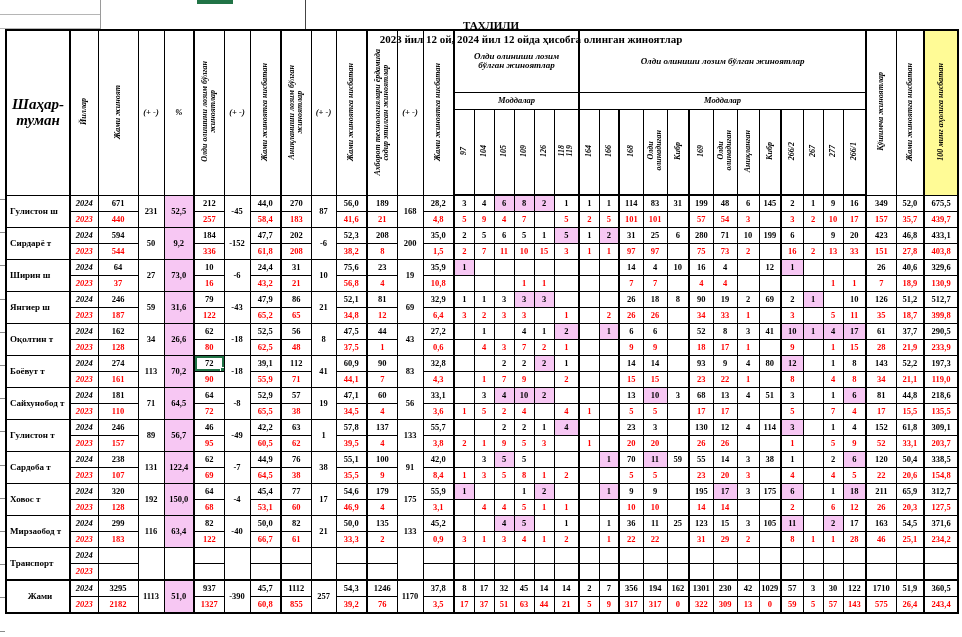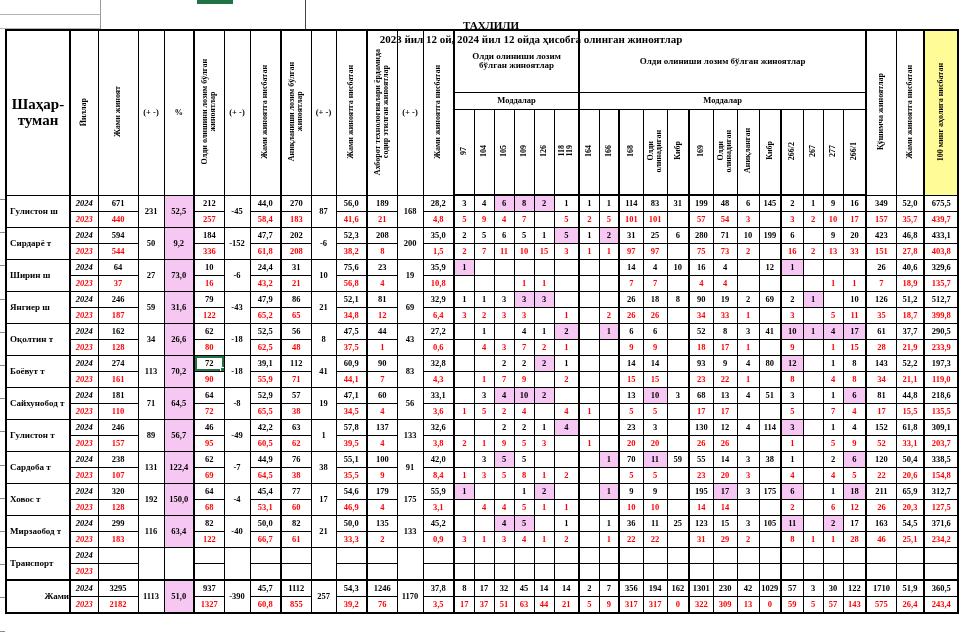--- a/index.html
+++ b/index.html
@@ -13,39 +13,39 @@
   .grid-v{position:absolute;top:0;height:29px;width:1px;background:#9a9a9a;}
   .grid-h{position:absolute;height:1px;background:#b5b5b5;}
   #green-tab{position:absolute;left:197px;top:0;width:36px;height:4px;background:var(--selection_green,#217346);}
   .tick{position:absolute;left:0;width:5px;height:1px;background:#8a8a8a;}
 
   
   table{position:absolute;left:5px;top:29px;border-collapse:collapse;table-layout:fixed;
         width:952px;border:2px solid #000;}
   th,td{border:1px solid #000;padding:0;margin:0;text-align:center;vertical-align:middle;
         font-weight:bold;color:#000;font-size:8.5px;line-height:1.05;overflow:hidden;}
-  thead th{font-size:8.5px;}
+  thead th{font-size:8.5px;font-style:italic;}
   thead tr:last-child th{border-bottom:2px solid #000;}
   .bR2{border-right:2px solid #000 !important;}
   .h1{height:62px;}
   .h2{height:17px;font-size:9px;}
   .h3{height:86px;}
   .hwrap{white-space:pre-line;font-size:9px;}
   .vt{display:inline-block;writing-mode:vertical-rl;transform:rotate(180deg);
       white-space:pre-line;line-height:1.0;font-weight:bold;font-size:8px;max-height:164px;}
   .h3 .vt{max-height:84px;}
   th.regionhead{font-size:15px;}
   th.yellow{background:var(--header_yellow,#fffb96);}
   tbody td{height:15px;white-space:nowrap;}
   td.rname{text-align:left;padding-left:3px;font-size:9px;white-space:nowrap;}
   td.yr{font-size:8.5px;font-style:italic;}
   tr.y23 td{color:var(--year2023_red,#f00);}
   td.pink{background:var(--highlight_pink,#f7c7f3);}
   tr.totalTop td{border-top:2px solid #000;}
-  tr.total td.rname{text-align:right;padding-left:4px;}
+  tr.total td.rname{text-align:center;padding-left:4px;}
   td.sel{position:relative;}
   td.sel::after{content:"";position:absolute;left:0;top:0;right:0;bottom:0;
                 border:2px solid var(--selection_green,#217346);pointer-events:none;}
   td.sel::before{content:"";position:absolute;right:-3px;bottom:-3px;width:5px;height:5px;
                  background:var(--selection_green,#217346);border:1px solid #fff;z-index:2;}
 </style>
 </head>
 <body>
 
 <div id="stage">
@@ -354,21 +354,21 @@
           <td class="">4</td>
           <td class="">4</td>
           <td class=""></td>
           <td class="bR2"></td>
           <td class=""></td>
           <td class=""></td>
           <td class="">1</td>
           <td class="bR2">1</td>
           <td class="">7</td>
           <td class="bR2">18,9</td>
-          <td class="">135,7</td>
+          <td class="">130,9</td>
         </tr>
         <tr>
           <td rowspan="2" class="rname bR2">Янгиер ш</td>
           <td class="yr">2024</td>
           <td class="">246</td>
           <td rowspan="2" class="">59</td>
           <td rowspan="2" class="pink bR2">31,6</td>
           <td class="">79</td>
           <td rowspan="2" class="">-43</td>
           <td class="bR2">47,9</td>
@@ -650,21 +650,21 @@
           <td rowspan="2" class="">89</td>
           <td rowspan="2" class="pink bR2">56,7</td>
           <td class="">46</td>
           <td rowspan="2" class="">-49</td>
           <td class="bR2">42,2</td>
           <td class="">63</td>
           <td rowspan="2" class="">1</td>
           <td class="bR2">57,8</td>
           <td class="">137</td>
           <td rowspan="2" class="">133</td>
-          <td class="bR2">32,6</td>
+          <td class="bR2">55,7</td>
           <td class=""></td>
           <td class=""></td>
           <td class="">2</td>
           <td class="">2</td>
           <td class="">1</td>
           <td class="pink bR2">4</td>
           <td class=""></td>
           <td class="bR2"></td>
           <td class="">23</td>
           <td class="">3</td>

